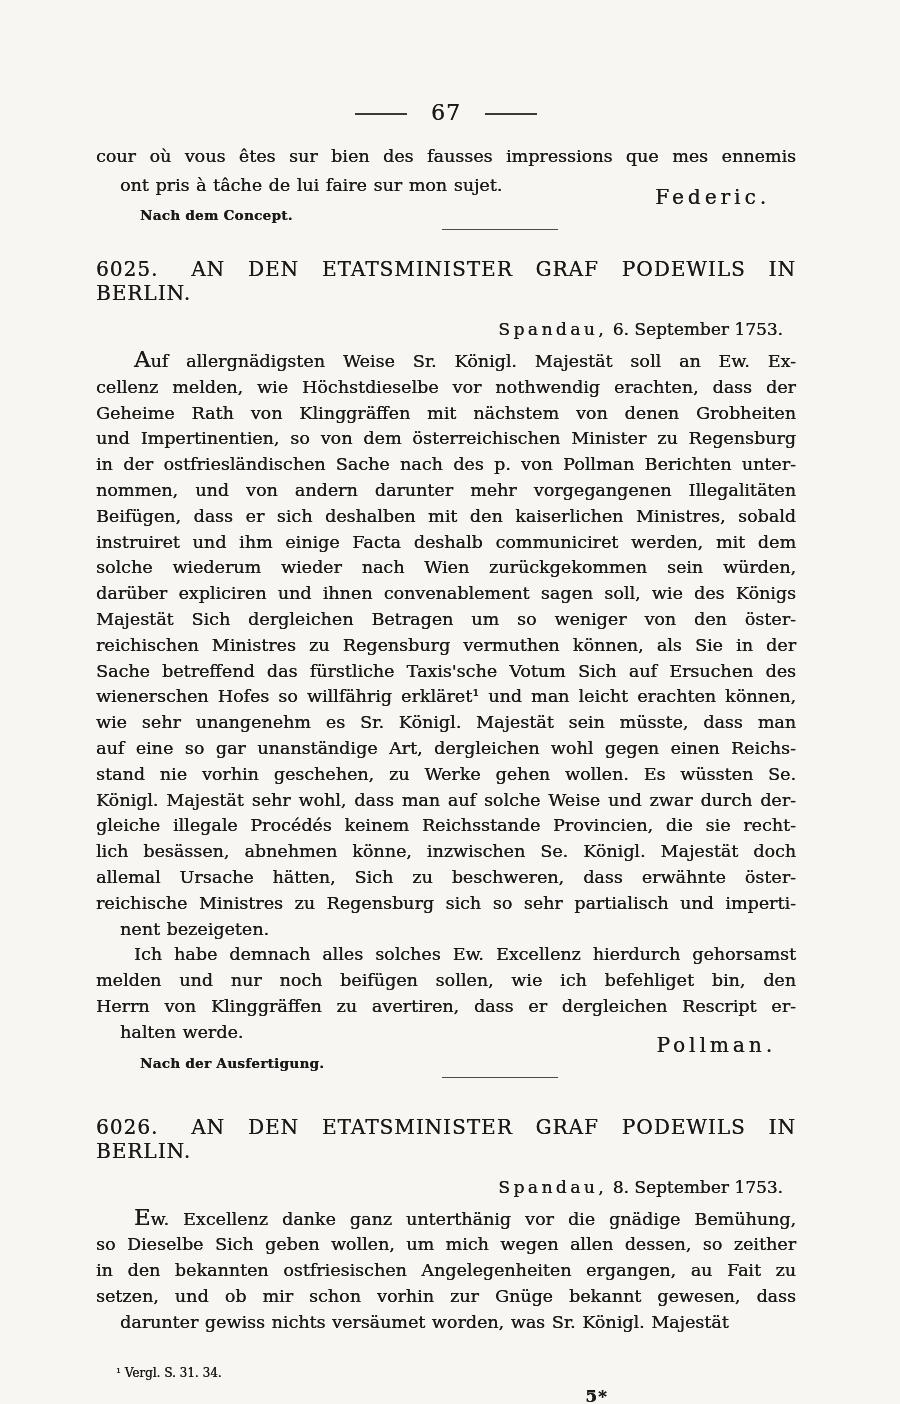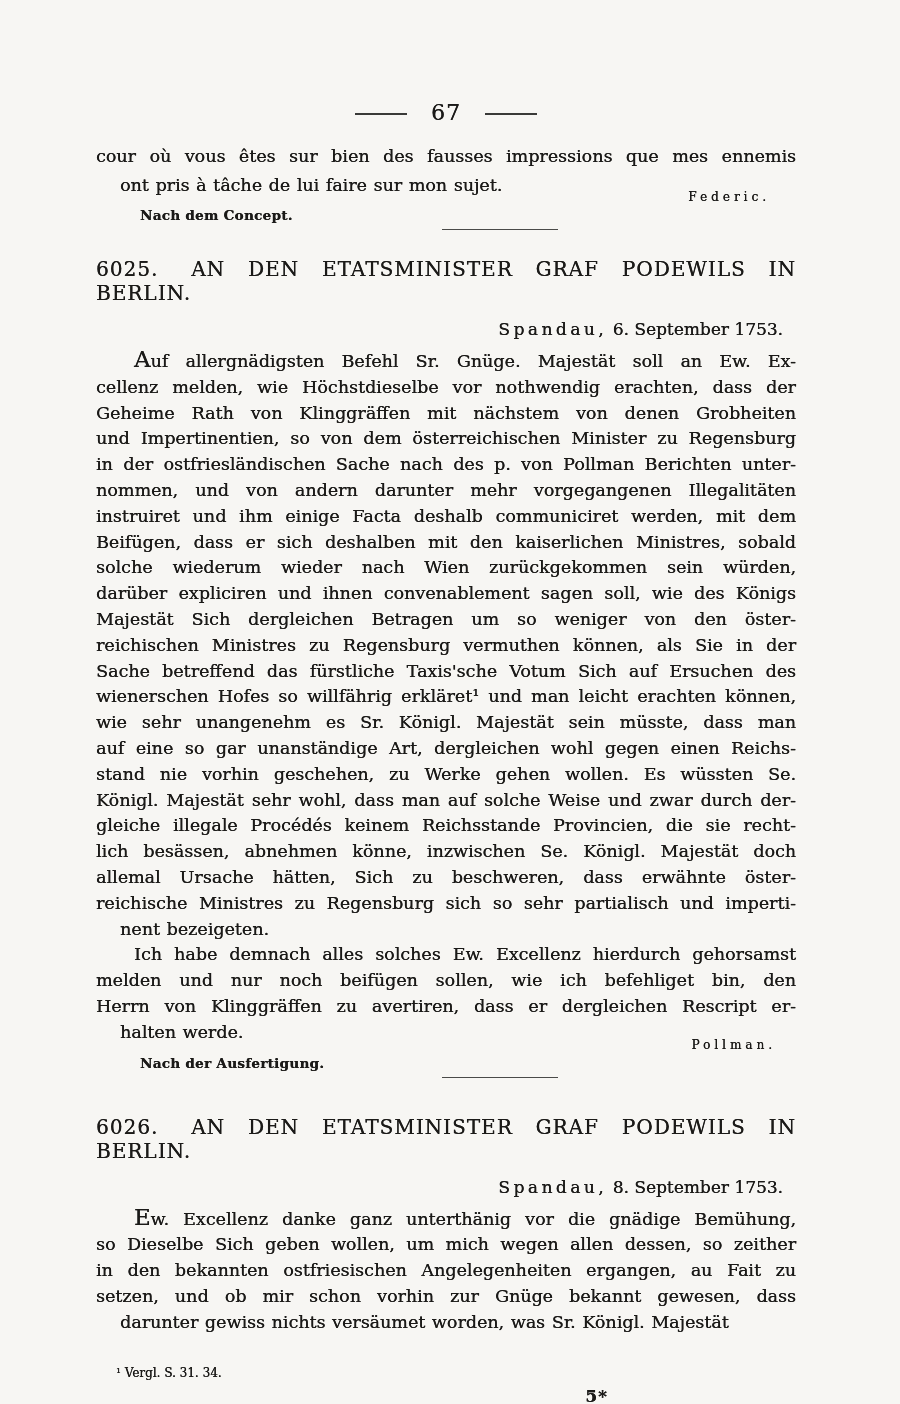--- a/index.html
+++ b/index.html
@@ -36,21 +36,21 @@
     text-align-last: justify;
     word-spacing: 1px;
   }
   .tline:last-child { text-align-last: left; margin-left: 24px; }
   .frag-lines { line-height: 29px; margin-top: 16px; }
   .p-indent .tline:first-child { text-indent: 38px; }
   .p-initial .tline:first-child::first-letter { font-size: 1.3em; line-height: 1; }
 
   
   .signature {
-    text-align: right; font-size: 12px; letter-spacing: 4px;
+    text-align: right; font-size: 20px; letter-spacing: 4px;
     line-height: 22px;
   }
   .sig-federic { margin-top: -14px; padding-right: 26px; }
   .sig-eichel  { margin-top: -12px; padding-right: 20px; }
   .source-note {
     font-size: 13.5px; font-weight: 700; letter-spacing: 0.3px;
     padding-left: 44px; line-height: 18px; margin-top: -2px;
   }
   .divider {
     width: 116px; height: 0; border-top: 1.5px solid #4a4a48;
@@ -109,28 +109,28 @@
   <section>
     <div class="entry-head head-6025">
       <span class="entry-no">6025.</span>
       <span>AN DEN ETATSMINISTER GRAF PODEWILS IN BERLIN.</span>
     </div>
     <div class="dateline">
       <span class="place">Spandau,</span>
       <span>6. September 1753.</span>
     </div>
     <div class="lines p-indent p-initial body-start">
-        <div class="tline">Auf allergnädigsten Befehl Sr. Gnüge. Majestät soll an Ew. Ex-</div>
+        <div class="tline">Auf allergnädigsten Weise Sr. Königl. Majestät soll an Ew. Ex-</div>
         <div class="tline">cellenz melden, wie Höchstdieselbe vor nothwendig erachten, dass der</div>
         <div class="tline">Geheime Rath von Klinggräffen mit nächstem von denen Grobheiten</div>
         <div class="tline">und Impertinentien, so von dem österreichischen Minister zu Regensburg</div>
         <div class="tline">in der ostfriesländischen Sache nach des p. von Pollman Berichten unter-</div>
         <div class="tline">nommen, und von andern darunter mehr vorgegangenen Illegalitäten</div>
+        <div class="tline">Beifügen, dass er sich deshalben mit den kaiserlichen Ministres, sobald</div>
         <div class="tline">instruiret und ihm einige Facta deshalb communiciret werden, mit dem</div>
-        <div class="tline">Beifügen, dass er sich deshalben mit den kaiserlichen Ministres, sobald</div>
         <div class="tline">solche wiederum wieder nach Wien zurückgekommen sein würden,</div>
         <div class="tline">darüber expliciren und ihnen convenablement sagen soll, wie des Königs</div>
         <div class="tline">Majestät Sich dergleichen Betragen um so weniger von den öster-</div>
         <div class="tline">reichischen Ministres zu Regensburg vermuthen können, als Sie in der</div>
         <div class="tline">Sache betreffend das fürstliche Taxis'sche Votum Sich auf Ersuchen des</div>
         <div class="tline">wienerschen Hofes so willfährig erkläret¹ und man leicht erachten können,</div>
         <div class="tline">wie sehr unangenehm es Sr. Königl. Majestät sein müsste, dass man</div>
         <div class="tline">auf eine so gar unanständige Art, dergleichen wohl gegen einen Reichs-</div>
         <div class="tline">stand nie vorhin geschehen, zu Werke gehen wollen.  Es wüssten Se.</div>
         <div class="tline">Königl. Majestät sehr wohl, dass man auf solche Weise und zwar durch der-</div>

